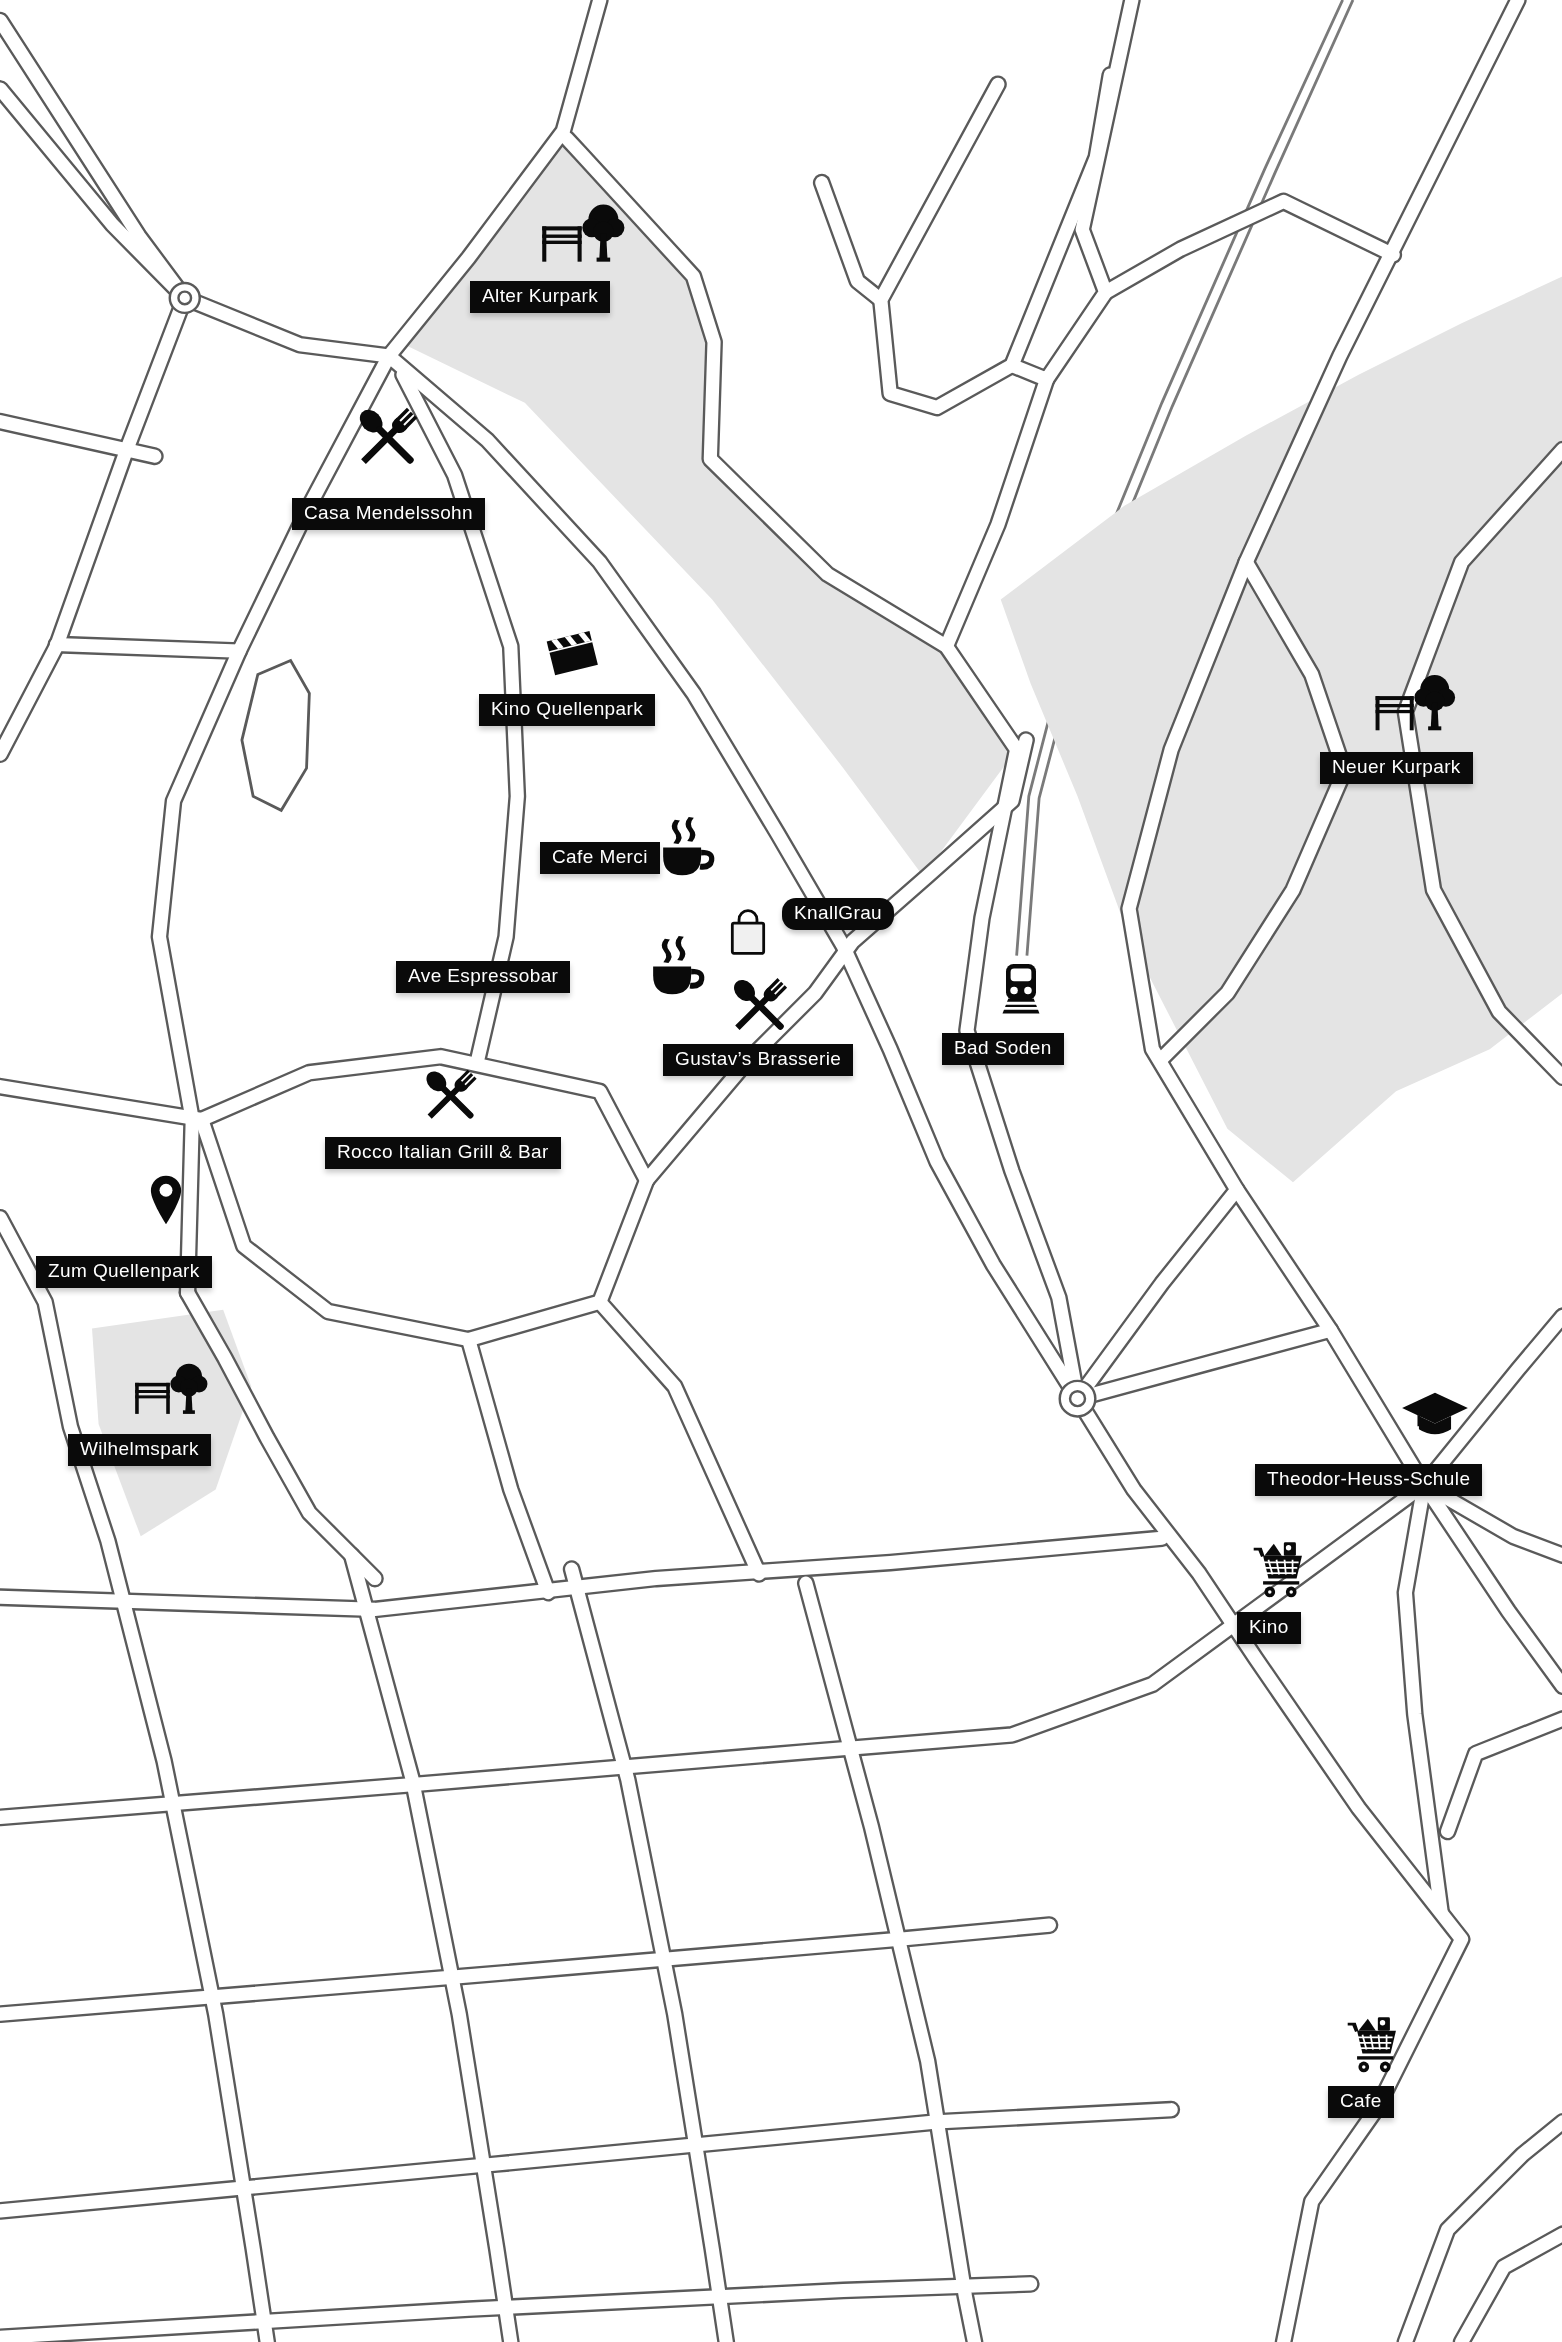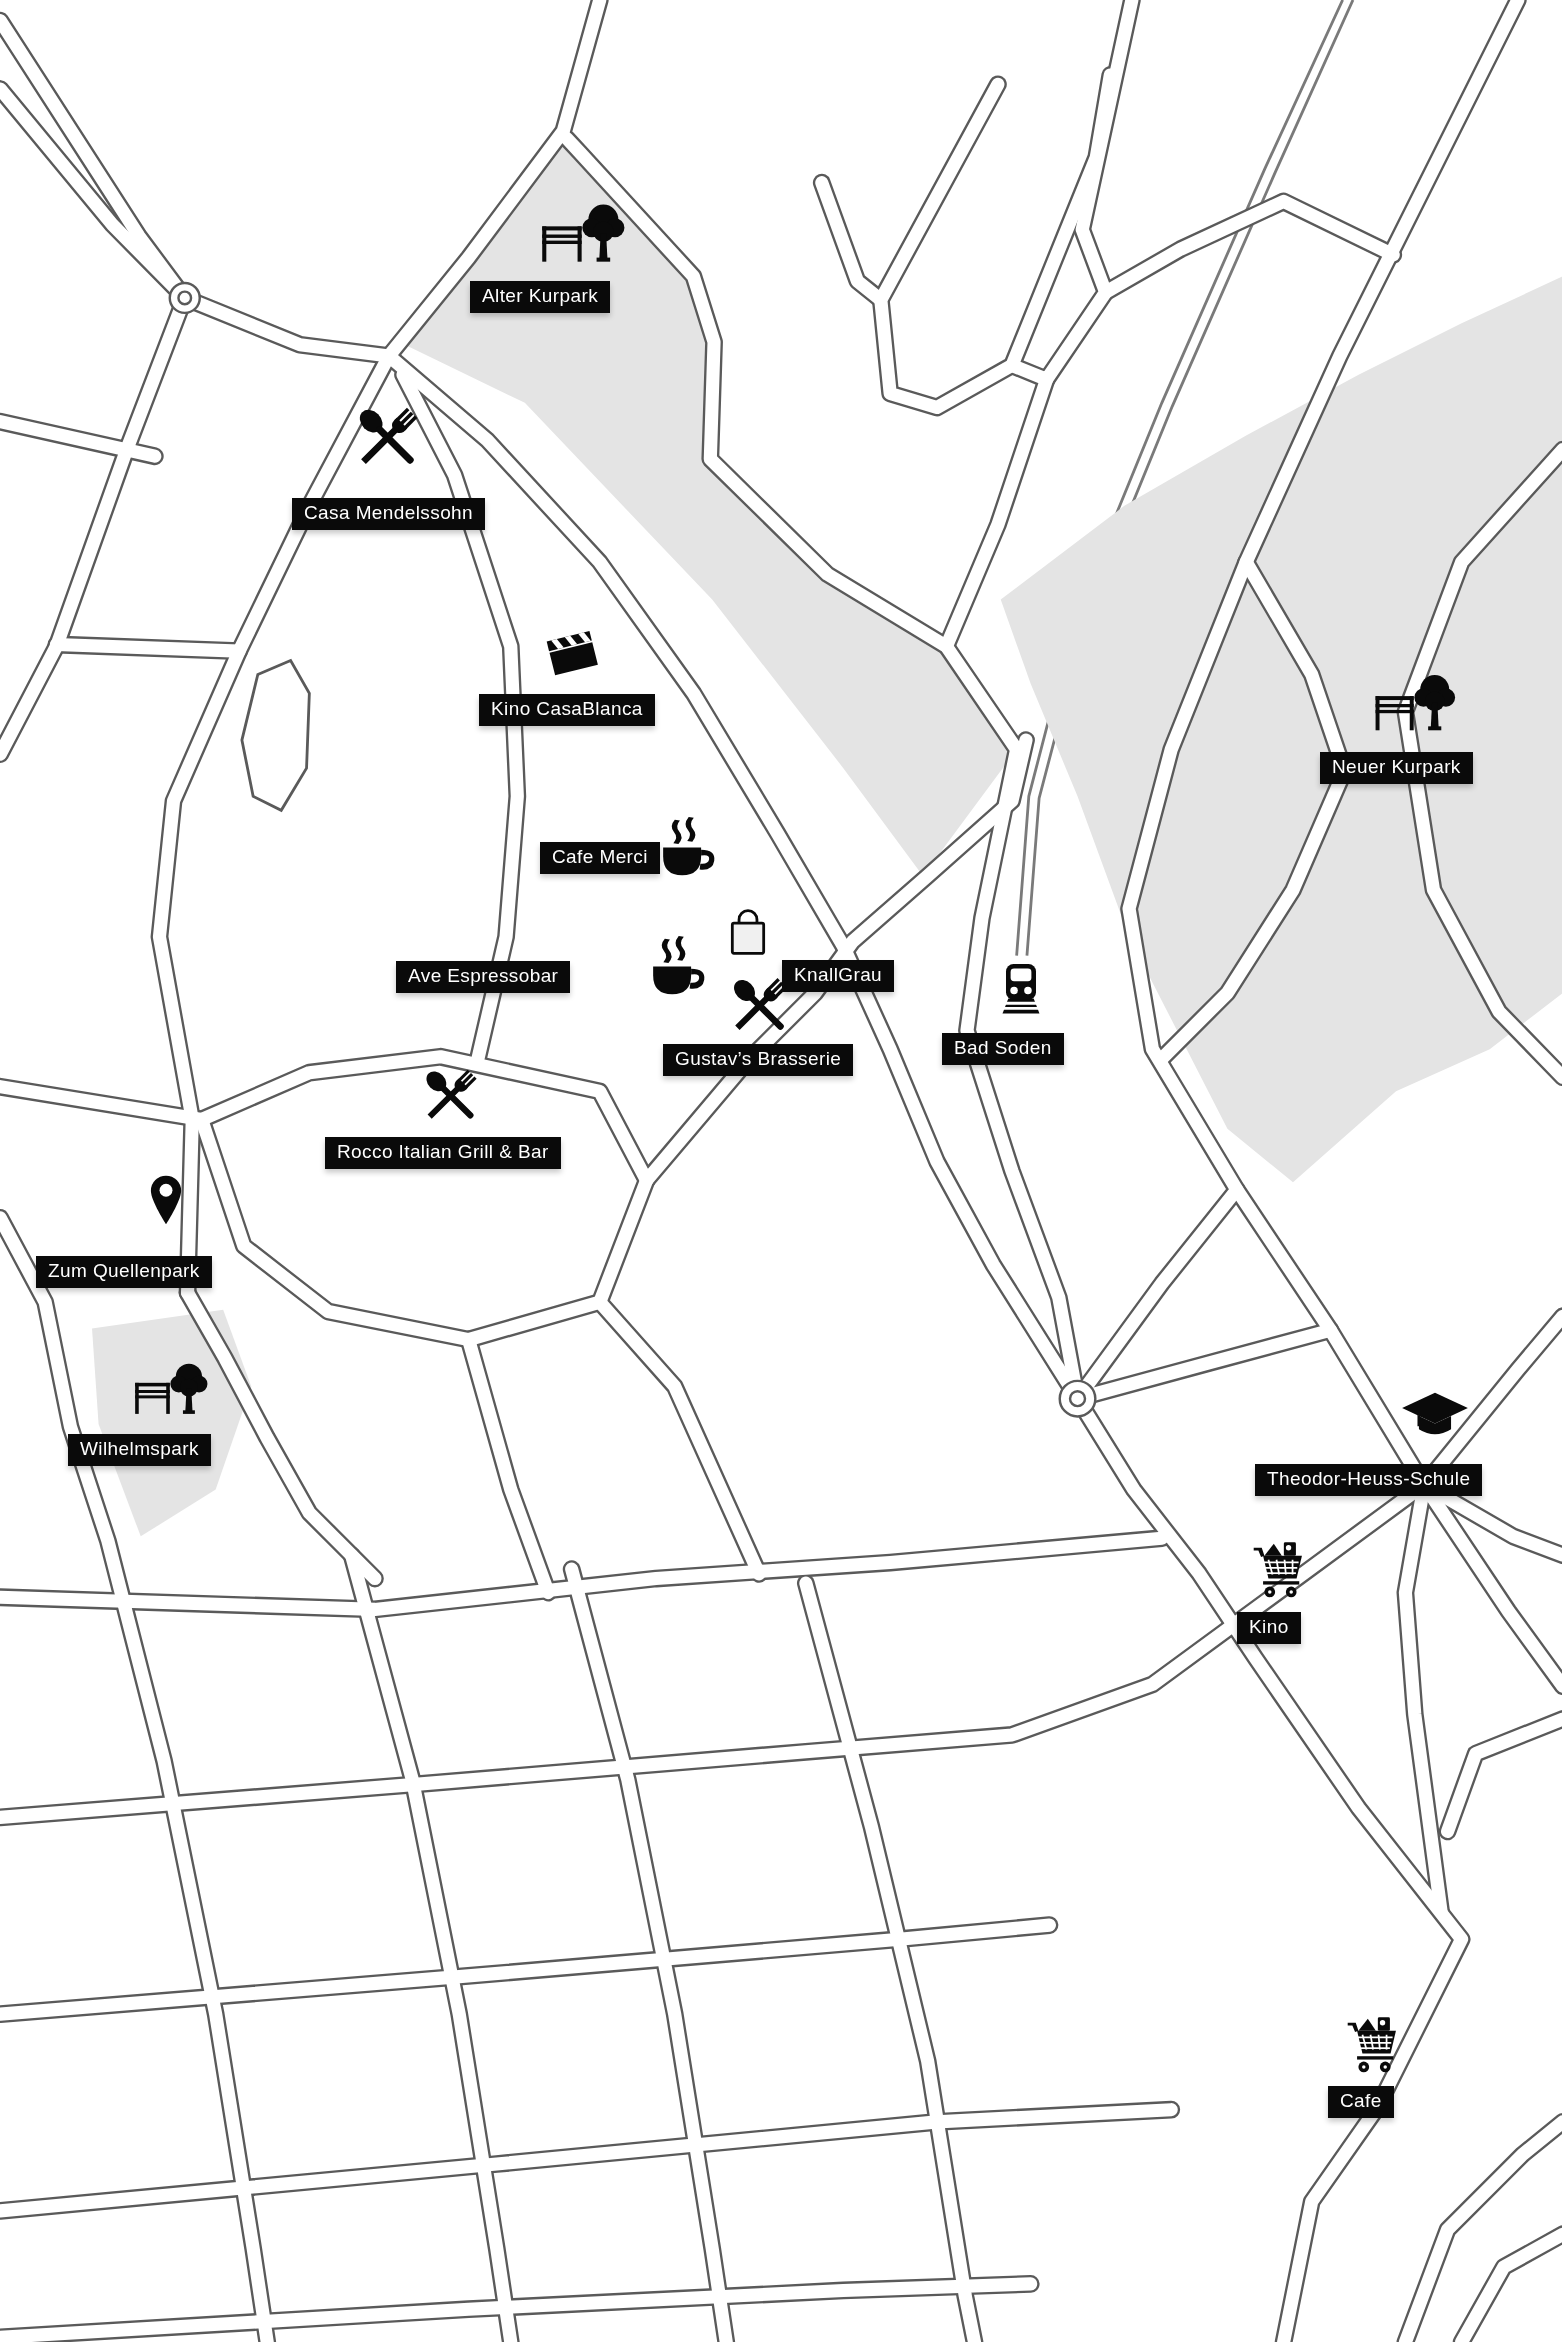--- a/index.html
+++ b/index.html
@@ -257,33 +257,33 @@
       <div class="poi">
         <svg class="poi-icon" width="79" height="79" style="left: 349px; top: 399px;" viewBox="0 0 84 84">
           <use href="#sym-restaurant-icon"></use>
         </svg>
         <div class="poi-label" style="left: 292px; top: 498px;">Casa Mendelssohn</div>
       </div>
       <div class="poi">
         <svg class="poi-icon" width="60" height="58" style="left: 542px; top: 623px;" viewBox="0 0 64 62">
           <use href="#sym-cinema-icon"></use>
         </svg>
-        <div class="poi-label" style="left: 479px; top: 694px;">Kino CasaBlanca</div>
+        <div class="poi-label" style="left: 479px; top: 694px;">Kino Quellenpark</div>
       </div>
       <div class="poi">
         <svg class="poi-icon" width="73" height="73" style="left: 650px; top: 814px;" viewBox="0 0 78 78">
           <use href="#sym-cafe-icon"></use>
         </svg>
         <div class="poi-label" style="left: 498px; top: 842px; margin-left: 42px;">Cafe Merci</div>
       </div>
       <div class="poi">
         <svg class="poi-icon" width="56" height="66" style="left: 720px; top: 899px;" viewBox="0 0 60 70">
           <use href="#sym-shopping-bag-icon"></use>
         </svg>
-        <div class="poi-label" style="left: 782px; top: 960px;">KnallGrau</div>
+        <div class="poi-label" style="left: 782px; top: 898px; border-radius: 14px;">KnallGrau</div>
       </div>
       <div class="poi">
         <svg class="poi-icon" width="73" height="73" style="left: 640px; top: 933px;" viewBox="0 0 78 78">
           <use href="#sym-cafe-icon"></use>
         </svg>
         <div class="poi-label" style="left: 396px; top: 961px;">Ave Espressobar</div>
       </div>
       <div class="poi">
         <svg class="poi-icon" width="73" height="73" style="left: 724px; top: 970px;" viewBox="0 0 78 78">
           <use href="#sym-restaurant-icon"></use>

